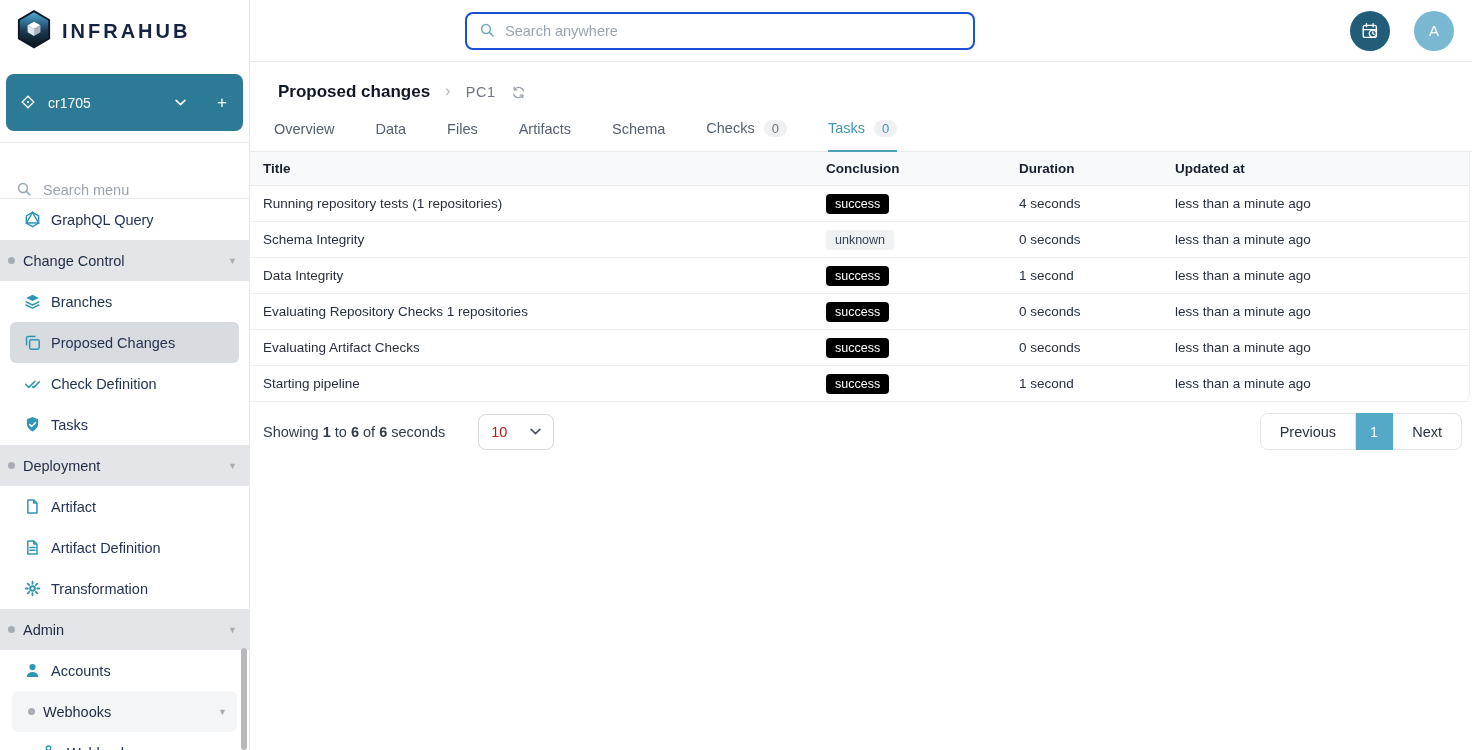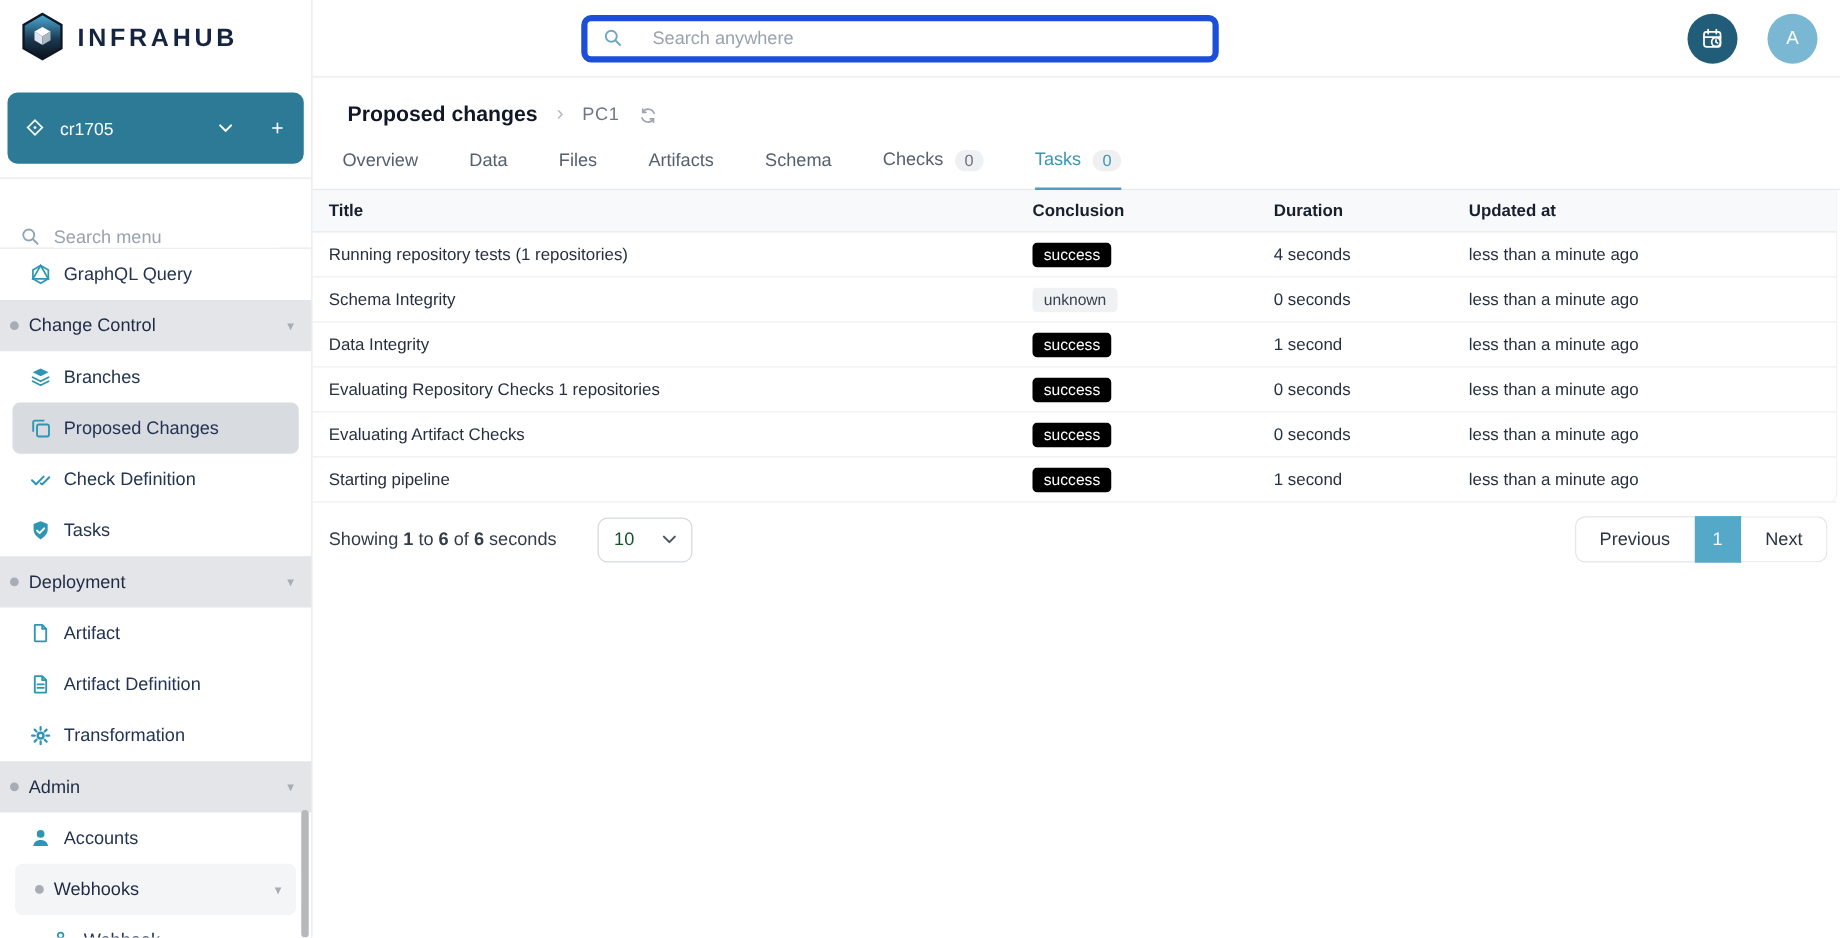--- a/index.html
+++ b/index.html
@@ -33,22 +33,22 @@
     color:#1f2a44; font-weight:500; gap:8px; cursor:pointer; }
   .bullet { width:7px; height:7px; border-radius:50%; background:#a7acb5; flex:none; }
   .tri { margin-left:auto; color:#a7acb5; font-size:9px; }
   .icon16 { width:17px; height:17px; flex:none; display:flex; }
   .scroll-thumb { position:absolute; right:2px; top:648px; width:6px; height:102px;
     background:#b6b8bc; border-radius:3px; }
 
   
   .main { flex:1; display:flex; flex-direction:column; background:#fff; min-width:0; }
   .topbar { height:62px; border-bottom:1px solid #e9eaec; display:flex; align-items:center; }
-  .search-any { margin-left:215px; width:510px; height:38px; border:5px solid #1d4ed8;
-    border-radius:8px; display:flex; align-items:center; gap:23px; padding:0 12px; background:#fff; }
+  .search-any { margin-left:215px; width:510px; height:38px; border:2px solid #1d4ed8;
+    border-radius:8px; display:flex; align-items:center; gap:9px; padding:0 12px; background:#fff; }
   .search-any input { border:none; outline:none; flex:1; font-size:14.5px; color:#374151;
     font-family:"Liberation Sans", sans-serif; }
   .search-any input::placeholder { color:#9aa3ad; }
   .topbar-right { margin-left:auto; display:flex; align-items:center; gap:24px; padding-right:18px; }
   .cal-btn { width:40px; height:40px; border-radius:50%; background:#215d79; display:flex;
     align-items:center; justify-content:center; cursor:pointer; border:none; }
   .avatar { width:40px; height:40px; border-radius:50%; background:#79b7d3; color:#fff;
     display:flex; align-items:center; justify-content:center; font-size:15px; cursor:pointer; }
 
   .breadcrumb { margin:20px 0 0 28px; display:flex; align-items:center; gap:15px; }
@@ -74,21 +74,21 @@
   .tcell { padding-left:13px; overflow:hidden; white-space:nowrap; }
   .badge { display:inline-block; padding:3px 9px; border-radius:4px; font-size:12.5px; }
   .badge.success { background:#000000; color:#fff; }
   .badge.unknown { background:#f0f1f3; color:#374151; }
 
   .pag-bar { display:flex; align-items:center; padding:11px 10px 0 13px; }
   .showing { font-size:14.5px; color:#333c49; }
   .showing b { font-weight:700; }
   .page-size { margin-left:33px; width:76px; height:36px; border:1px solid #d5d9de; border-radius:8px;
     display:flex; align-items:center; justify-content:space-between; padding:0 12px; font-size:14.5px;
-    color:#14532d; cursor:pointer; background:#fff; }
+    color:#b91c1c; cursor:pointer; background:#fff; }
   .pager { margin-left:auto; display:flex; }
   .pager .pbtn { height:37px; border:1px solid #e3e5e9; background:#fff; font-size:14.5px;
     color:#2a3342; padding:0 19px; cursor:pointer; font-family:"Liberation Sans", sans-serif; }
   .pbtn.prev { border-radius:8px 0 0 8px; }
   .pbtn.next { border-radius:0 8px 8px 0; border-left:none; }
   .pbtn.page-active { background:#55a9c8; border-color:#55a9c8; color:#fff; padding:0 14px; border-left:none; }
 </style>
 </head>
 <body>
 

